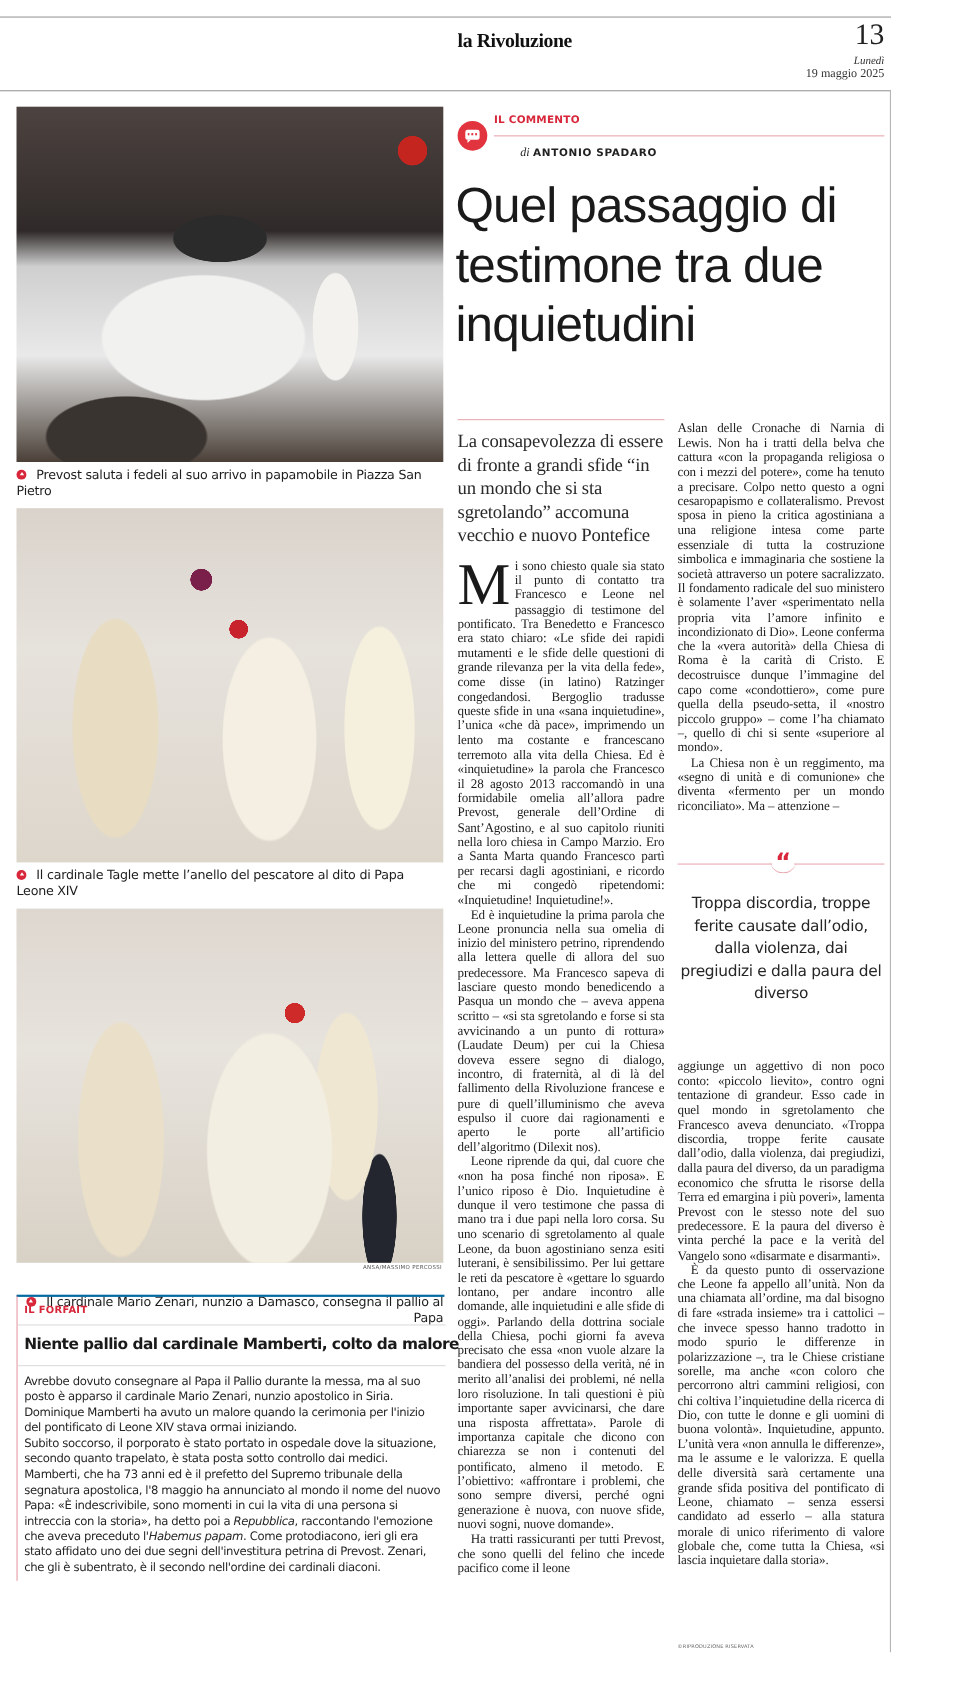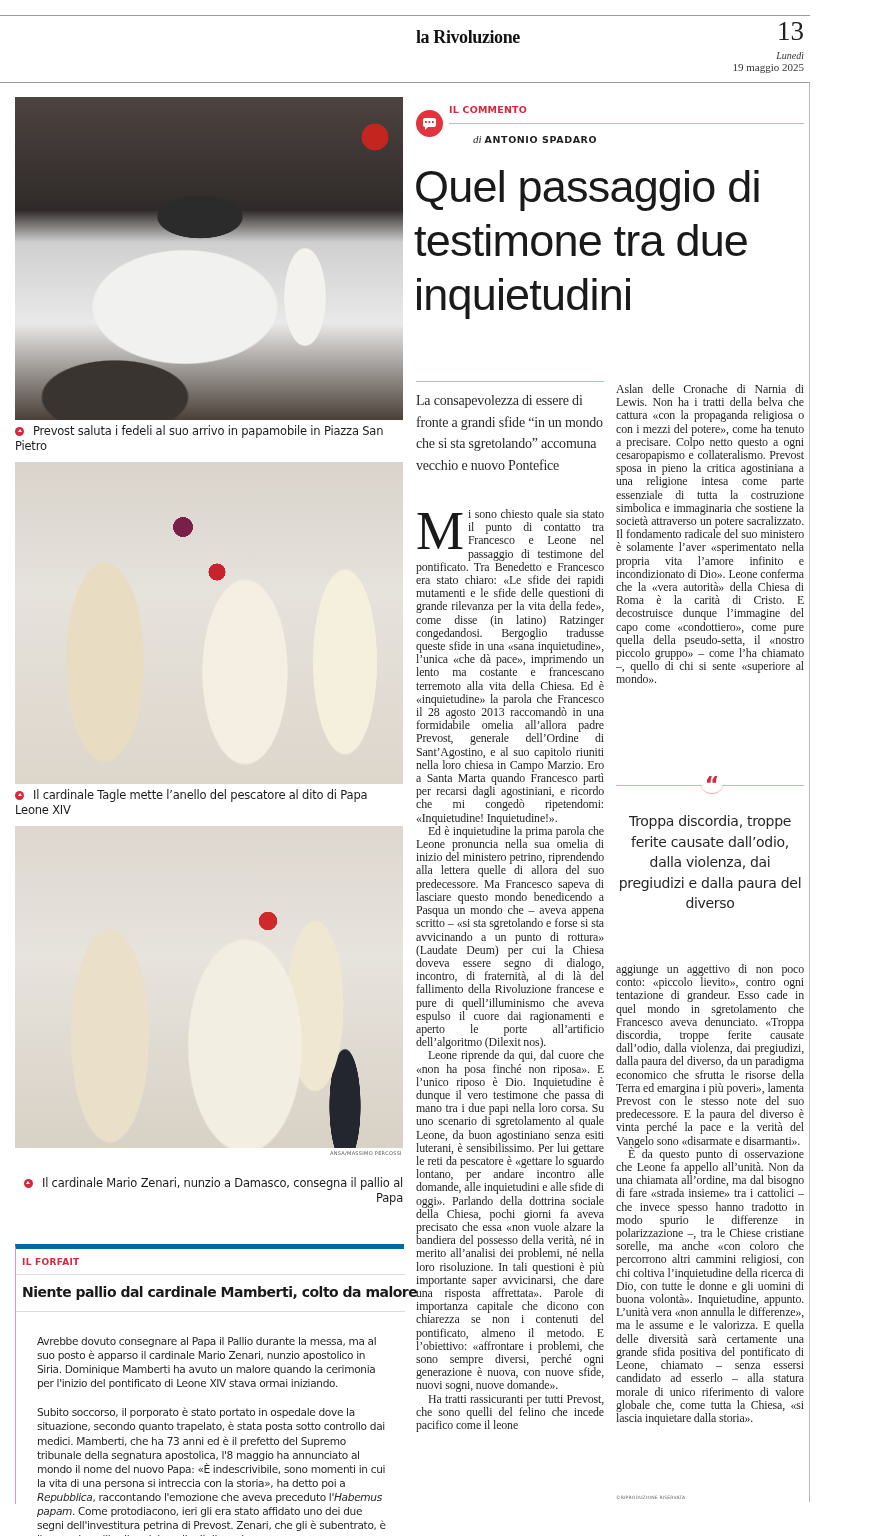--- a/index.html
+++ b/index.html
@@ -41,43 +41,43 @@
   .credit { position: absolute; left: 330px; top: 1150px; font-family: "DejaVu Sans", sans-serif; font-size: 5px; color: #555; letter-spacing: 0.3px; }
 
   .caption { position: absolute; left: 15px; width: 388px; font-family: "DejaVu Sans", sans-serif; font-size: 11.5px; line-height: 14.5px; color: #1c1c1c; letter-spacing: -0.2px; }
   .caption .dot { display: inline-block; width: 9px; height: 9px; border-radius: 50%; background: #d8273b; margin-right: 9px; vertical-align: -0.5px; position: relative; }
   .caption .dot::after { content: ""; position: absolute; left: 2.5px; top: 2px; border-left: 2px solid transparent; border-right: 2px solid transparent; border-bottom: 3px solid #fff; }
   .cap1 { top: 424px; }
   .cap2 { top: 788px; }
   .cap3 { top: 1176px; text-align: right; }
 
   
-  .forfait { position: absolute; left: 15px; top: 1244px; width: 389px; height: 260px; border-left: 1px solid #e49aa4; border-top: 5px solid #0369a1; }
+  .forfait { position: absolute; left: 15px; top: 1177px; width: 389px; height: 260px; border-left: 1px solid #e49aa4; border-top: 2px solid #0369a1; }
   .forfait-kicker { position: absolute; left: 6px; top: 8px; font-family: "DejaVu Sans", sans-serif; font-weight: bold; font-size: 9px; color: #d8273b; letter-spacing: 0.3px; }
   .forfait-rule1 { position: absolute; left: 0; top: 25px; width: 389px; height: 1px; background: #dcdcdc; }
   .forfait-title { position: absolute; left: 6px; top: 35px; font-family: "DejaVu Sans", sans-serif; font-weight: bold; font-size: 14px; color: #1a1a1a; letter-spacing: -0.5px; white-space: nowrap; }
   .forfait-rule2 { position: absolute; left: 0; top: 62px; width: 389px; height: 1px; background: #dcdcdc; }
   .forfait-body { position: absolute; left: 6px; top: 70px; width: 380px; font-family: "DejaVu Sans", sans-serif; font-size: 10.6px; line-height: 14.1px; color: #262626; letter-spacing: -0.35px; }
-  .forfait-body p { margin: 15px; }
+  .forfait-body p { margin: 0; }
   .forfait-body em { font-style: italic; }
 
   
   .comment-icon { position: absolute; left: 416px; top: 110px; width: 27px; height: 27px; border-radius: 50%; background: #e2343f; }
   .comment-icon .bubble { position: absolute; left: 7px; top: 8px; width: 13px; height: 9px; background: #fff; border-radius: 2px; }
   .comment-icon .bubble::after { content: ""; position: absolute; left: 2px; bottom: -3px; border-left: 3px solid #fff; border-bottom: 3px solid transparent; }
   .comment-icon .dots { position: absolute; left: 9px; top: 11px; width: 9px; height: 2px; background: radial-gradient(circle 1px at 1px 1px, #e2343f 98%, transparent) 0 0 / 3.5px 2px repeat-x; }
   .kicker { position: absolute; left: 449px; top: 104px; font-family: "DejaVu Sans", sans-serif; font-weight: bold; font-size: 9.5px; color: #d8273b; letter-spacing: 0.2px; }
   .kicker-rule { position: absolute; left: 449px; top: 123px; width: 355px; height: 1px; background: #e8a9b0; }
   .byline { position: absolute; left: 473px; top: 133px; font-size: 10px; color: #222; }
   .byline .di { font-family: "Liberation Serif", serif; font-style: italic; font-size: 11px; margin-right: 3px; }
   .byline .author { font-family: "DejaVu Sans", sans-serif; font-weight: bold; font-size: 9.5px; letter-spacing: 0.6px; }
   .headline { position: absolute; left: 414px; top: 160px; width: 395px; font-family: Liberation Sans, sans-serif; font-size: 45px; line-height: 54px; color: #1a1a1a; letter-spacing: -0.8px; font-weight: normal; }
 
   .col-rule-top { position: absolute; left: 416px; top: 381px; width: 188px; height: 1px; background: #e8a9b0; }
-  .subhead { position: absolute; left: 416px; top: 390px; width: 192px; font-family: "Liberation Serif", serif; font-size: 14px; line-height: 21.5px; color: #2a2a2a; letter-spacing: -0.2px; }
+  .subhead { position: absolute; left: 416px; top: 390px; width: 192px; font-family: "Liberation Serif", serif; font-size: 17px; line-height: 21.5px; color: #2a2a2a; letter-spacing: -0.2px; }
 
   
   .col { position: absolute; font-family: "Liberation Serif", serif; font-size: 11.9px; line-height: 13.2px; color: #1e1e1e; text-align: justify; hyphens: manual; letter-spacing: -0.15px; }
   .col p { text-indent: 12px; }
   .col p.noindent { text-indent: 0; }
   .col1 { left: 416px; top: 508px; width: 188px; height: 995px; overflow: hidden; }
   .col2a { left: 616px; top: 383px; width: 188px; height: 375px; overflow: hidden; }
   .col2b { left: 616px; top: 963px; width: 188px; height: 520px; overflow: hidden; }
   .dropcap { float: left; font-family: "Liberation Serif", serif; font-size: 54px; line-height: 42px; margin: 2px 4px 0 0; color: #1a1a1a; }
 
@@ -143,20 +143,21 @@
 
 <div class="col col1">
   <p class="noindent"><span class="dropcap">M</span><span>i sono chiesto quale sia stato il punto di contatto tra Francesco e Leone nel passaggio di testimone del pontificato. Tra Benedetto e Francesco era stato chiaro: «Le sfide dei rapidi mutamenti e le sfide delle questioni di grande rilevanza per la vita della fede», come disse (in latino) Ratzinger congedandosi. Bergoglio tradusse queste sfide in una «sana inquietudine», l’unica «che dà pace», imprimendo un lento ma costante e francescano terremoto alla vita della Chiesa. Ed è «inquietudine» la parola che Francesco il 28 agosto 2013 raccomandò in una formidabile omelia all’allora padre Prevost, generale dell’Ordine di Sant’Agostino, e al suo capitolo riuniti nella loro chiesa in Campo Marzio. Ero a Santa Marta quando Francesco partì per recarsi dagli agostiniani, e ricordo che mi congedò ripetendomi: «Inquietudine! Inquietudine!».</span></p>
   <p>Ed è inquietudine la prima parola che Leone pronuncia nella sua omelia di inizio del ministero petrino, riprendendo alla lettera quelle di allora del suo predecessore. Ma Francesco sapeva di lasciare questo mondo benedicendo a Pasqua un mondo che – aveva appena scritto – «si sta sgretolando e forse si sta avvicinando a un punto di rottura» (Laudate Deum) per cui la Chiesa doveva essere segno di dialogo, incontro, di fraternità, al di là del fallimento della Rivoluzione francese e pure di quell’illuminismo che aveva espulso il cuore dai ragionamenti e aperto le porte all’artificio dell’algoritmo (Dilexit nos).</p>
   <p>Leone riprende da qui, dal cuore che «non ha posa finché non riposa». E l’unico riposo è Dio. Inquietudine è dunque il vero testimone che passa di mano tra i due papi nella loro corsa. Su uno scenario di sgretolamento al quale Leone, da buon agostiniano senza esiti luterani, è sensibilissimo. Per lui gettare le reti da pescatore è «gettare lo sguardo lontano, per andare incontro alle domande, alle inquietudini e alle sfide di oggi». Parlando della dottrina sociale della Chiesa, pochi giorni fa aveva precisato che essa «non vuole alzare la bandiera del possesso della verità, né in merito all’analisi dei problemi, né nella loro risoluzione. In tali questioni è più importante saper avvicinarsi, che dare una risposta affrettata». Parole di importanza capitale che dicono con chiarezza se non i contenuti del pontificato, almeno il metodo. E l’obiettivo: «affrontare i problemi, che sono sempre diversi, perché ogni generazione è nuova, con nuove sfide, nuovi sogni, nuove domande».</p>
   <p>Ha tratti rassicuranti per tutti Prevost, che sono quelli del felino che incede pacifico come il leone</p>
 </div>
 
 <div class="col col2a">
   <p class="noindent">Aslan delle Cronache di Narnia di Lewis. Non ha i tratti della belva che cattura «con la propaganda religiosa o con i mezzi del potere», come ha tenuto a precisare. Colpo netto questo a ogni cesaropapismo e collateralismo. Prevost sposa in pieno la critica agostiniana a una religione intesa come parte essenziale di tutta la costruzione simbolica e immaginaria che sostiene la società attraverso un potere sacralizzato. Il fondamento radicale del suo ministero è solamente l’aver «sperimentato nella propria vita l’amore infinito e incondizionato di Dio». Leone conferma che la «vera autorità» della Chiesa di Roma è la carità di Cristo. E decostruisce dunque l’immagine del capo come «condottiero», come pure quella della pseudo-setta, il «nostro piccolo gruppo» – come l’ha chiamato –, quello di chi si sente «superiore al mondo».</p>
+  <p>La Chiesa non è un reggimento, ma «segno di unità e di comunione» che diventa «fermento per un mondo riconciliato». Ma – attenzione –</p>
 </div>
 
 <div class="quote-rule l"></div>
 <div class="quote-mark">“</div>
 <div class="quote-rule r"></div>
 <div class="pull-quote">Troppa discordia, troppe ferite causate dall’odio, dalla violenza, dai pregiudizi e dalla paura del diverso</div>
 
 <div class="col col2b">
   <p class="noindent">aggiunge un aggettivo di non poco conto: «piccolo lievito», contro ogni tentazione di grandeur. Esso cade in quel mondo in sgretolamento che Francesco aveva denunciato. «Troppa discordia, troppe ferite causate dall’odio, dalla violenza, dai pregiudizi, dalla paura del diverso, da un paradigma economico che sfrutta le risorse della Terra ed emargina i più poveri», lamenta Prevost con le stesso note del suo predecessore. E la paura del diverso è vinta perché la pace e la verità del Vangelo sono «disarmate e disarmanti».</p>
   <p>È da questo punto di osservazione che Leone fa appello all’unità. Non da una chiamata all’ordine, ma dal bisogno di fare «strada insieme» tra i cattolici – che invece spesso hanno tradotto in modo spurio le differenze in polarizzazione –, tra le Chiese cristiane sorelle, ma anche «con coloro che percorrono altri cammini religiosi, con chi coltiva l’inquietudine della ricerca di Dio, con tutte le donne e gli uomini di buona volontà». Inquietudine, appunto. L’unità vera «non annulla le differenze», ma le assume e le valorizza. E quella delle diversità sarà certamente una grande sfida positiva del pontificato di Leone, chiamato – senza essersi candidato ad esserlo – alla statura morale di unico riferimento di valore globale che, come tutta la Chiesa, «si lascia inquietare dalla storia».</p>

